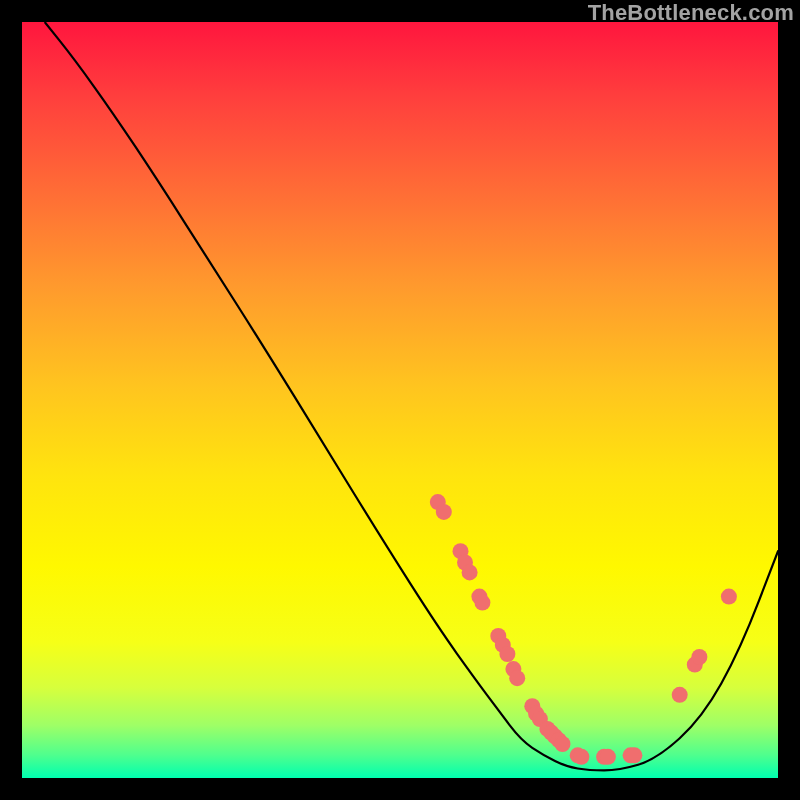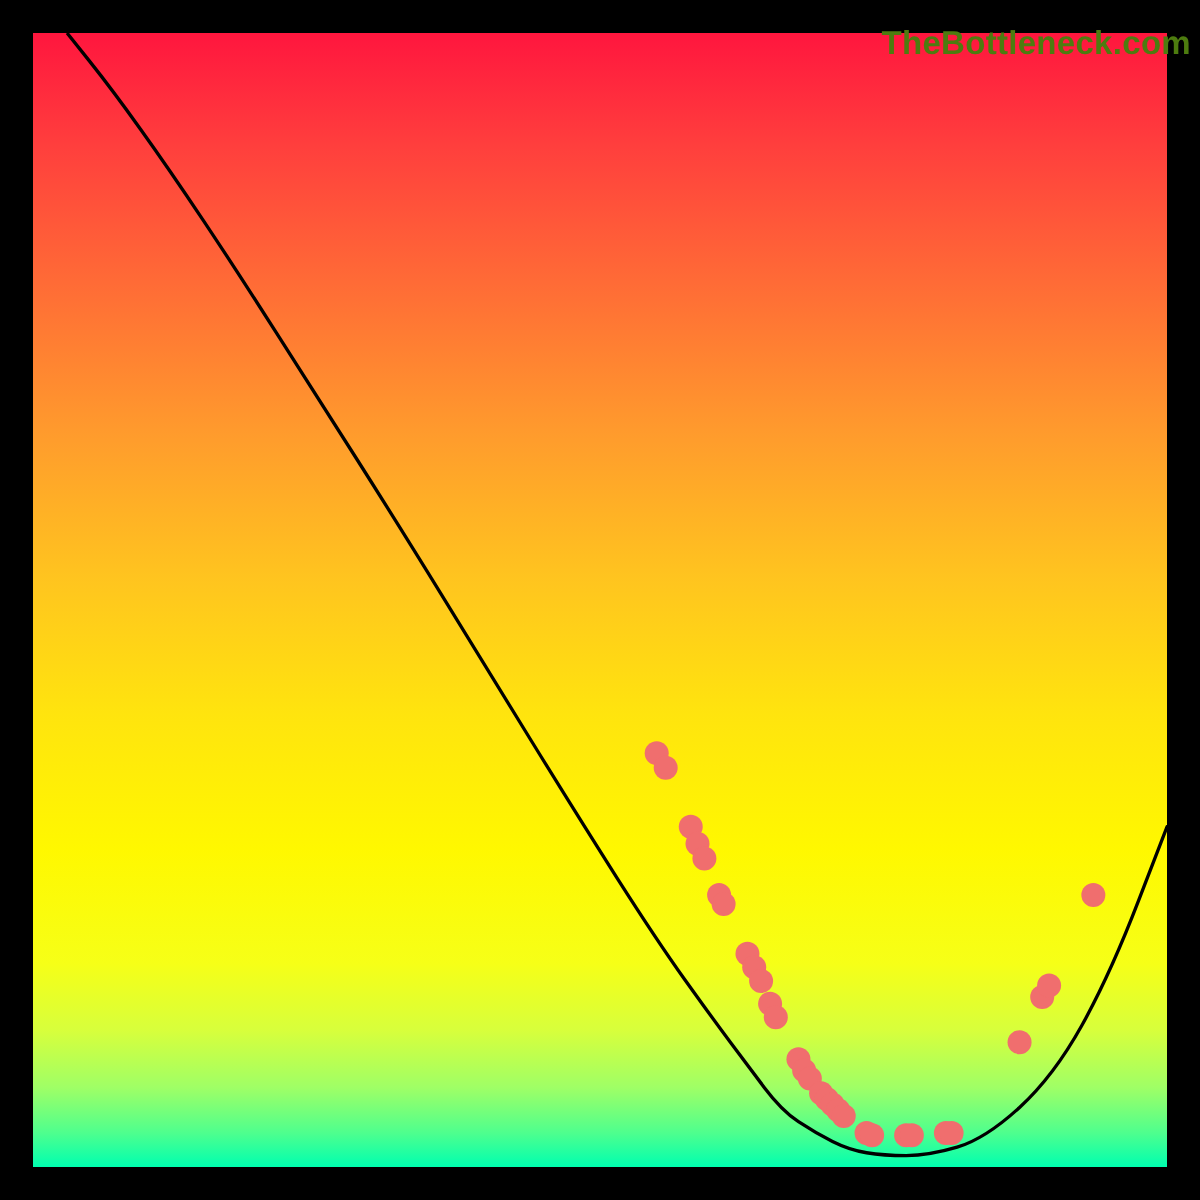--- a/index.html
+++ b/index.html
@@ -27,25 +27,25 @@
       #fff800 72%,
       #f6ff17 82%,
       #d7ff3c 88%,
       #9fff66 93%,
       #4eff8e 97%,
       #00ffb0 100%
     );
   }
   .watermark {
     position: absolute;
-    top: 16px;
+    top: 0px;
     right: 6px;
     font-size: 22px;
     font-weight: 600;
-    color: #4d7c0f;
+    color: #a3a3a3;
     letter-spacing: 0.2px;
   }
   svg {
     position: absolute;
     left: 0;
     top: 0;
   }
 </style>
 </head>
 <body>

